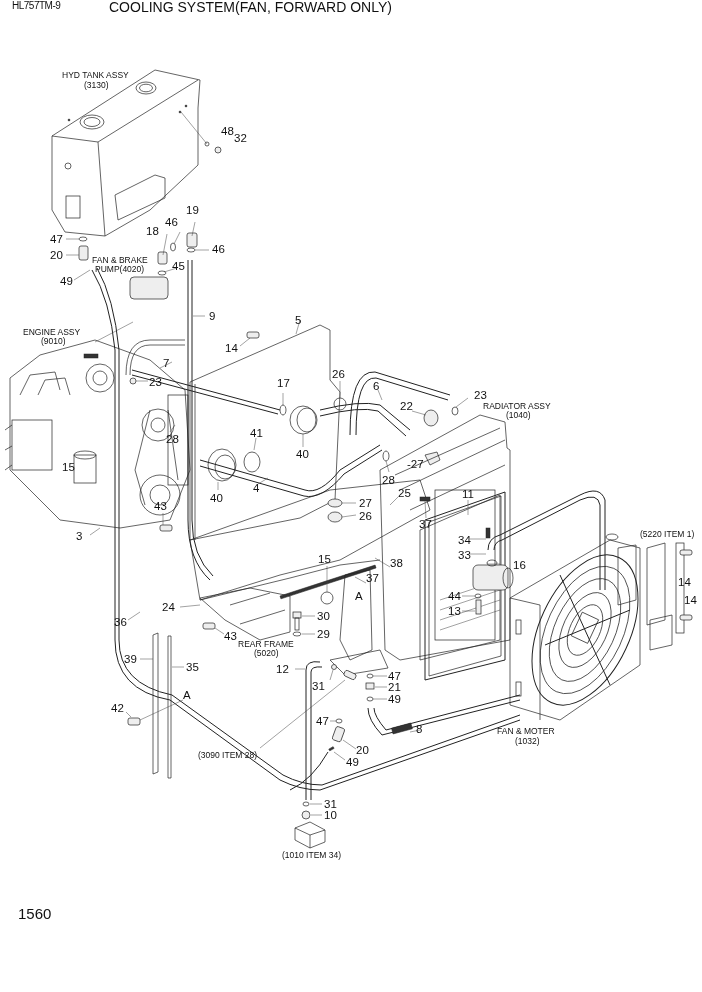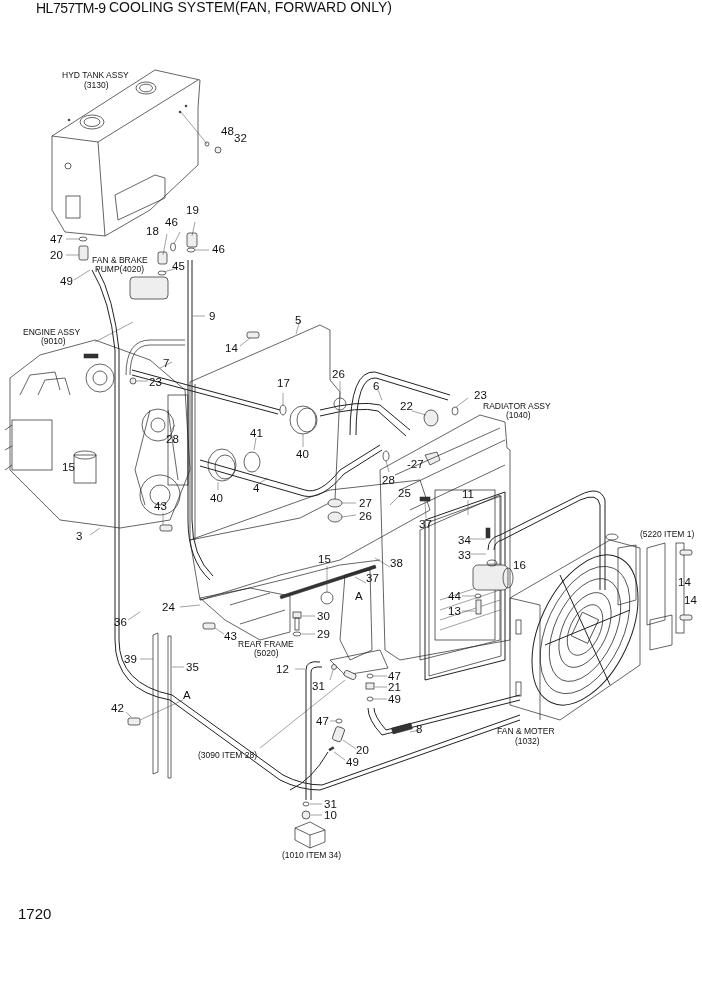--- a/index.html
+++ b/index.html
@@ -1,18 +1,18 @@
 <!DOCTYPE html>
 <html><head>
 <meta charset="utf-8">
 <style>
   html, body { margin:0; padding:0; background:#ffffff; }
   body { width:702px; height:992px; position:relative; overflow:hidden;
          font-family:"Liberation Sans", sans-serif; color:#111; }
-  .hdr-model { position:absolute; left:12px; top:0px; font-size:14px; letter-spacing:-0.5px;margin-left:24px; }
+  .hdr-model { position:absolute; left:12px; top:0px; font-size:10px; letter-spacing:-0.5px; }
   .hdr-title { position:absolute; left:109px; top:-1px; font-size:14px; letter-spacing:0px; }
   .page-num { position:absolute; left:18px; top:905px; font-size:15px; }
   svg.diagram { position:absolute; left:0; top:0; }
   .callout { font-family:"Liberation Sans", sans-serif; font-size:11.5px; fill:#111; }
   .asm { font-family:"Liberation Sans", sans-serif; font-size:8.5px; fill:#111; }
   .ln { stroke:#222; stroke-width:0.7; fill:none; }
   .ldr { stroke:#444; stroke-width:0.5; fill:none; }
   .thick { stroke:#222; stroke-width:1; fill:none; }
   .pipe { stroke:#222; stroke-width:1; fill:none; }
   .shade { fill:#eee; stroke:#222; stroke-width:0.7; }
@@ -349,13 +349,13 @@
   <ellipse class="shade" cx="306" cy="815" rx="4" ry="4"></ellipse>
   <line class="ldr" x1="310" y1="804" x2="322" y2="804"></line>
   <line class="ldr" x1="311" y1="815" x2="322" y2="815"></line>
   <text class="callout" x="324" y="808">31</text>
   <text class="callout" x="324" y="819">10</text>
   <path class="ln" d="M295,828 L310,822 L325,830 L325,842 L310,848 L295,840 Z"></path>
   <path class="ln" d="M295,828 L310,835 L325,830 M310,835 L310,848"></path>
   <text class="asm" x="282" y="858">(1010 ITEM 34)</text>
 </svg>
 
-<div class="page-num">1720</div>
+<div class="page-num">1560</div>
 
 </body></html>

